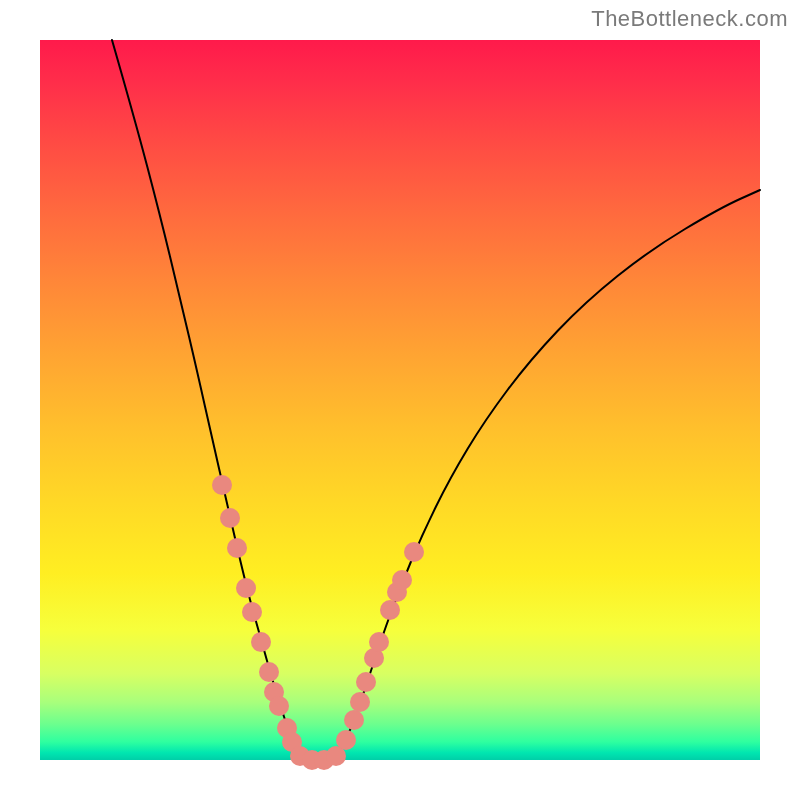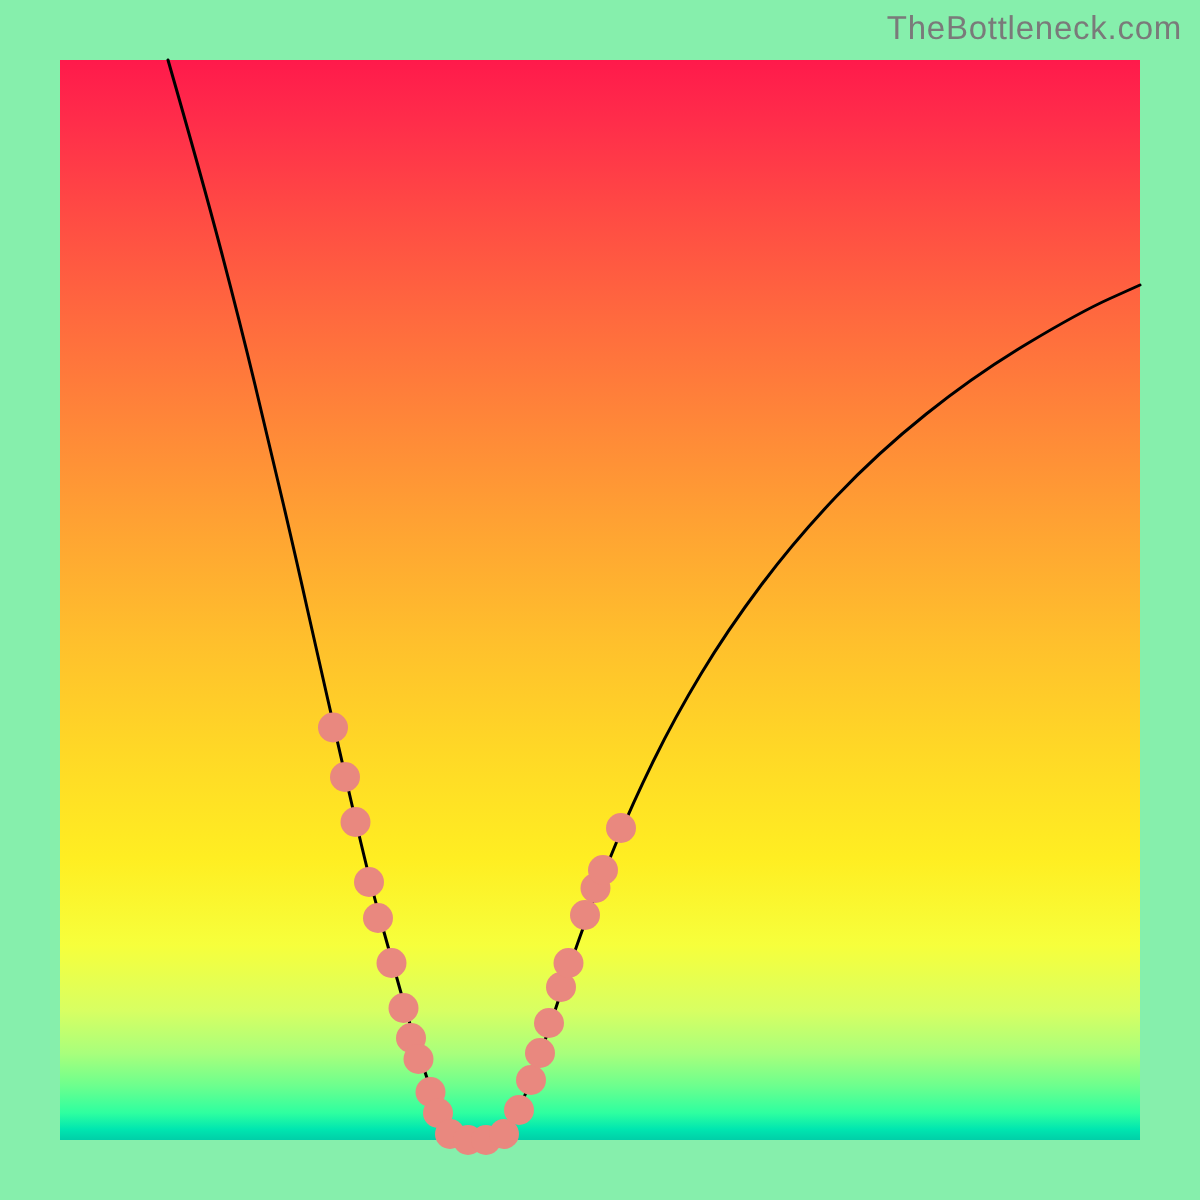--- a/index.html
+++ b/index.html
@@ -9,21 +9,21 @@
     height: 800px;
     overflow: hidden;
     background: #000;
   }
   .frame {
     position: absolute;
     left: 0;
     top: 0;
     width: 800px;
     height: 800px;
-    background: #86efac;
+    background: #ffffff;
   }
   .plot {
     position: absolute;
     left: 40px;
     top: 40px;
     width: 720px;
     height: 720px;
     
     
     background: linear-gradient(to bottom,

